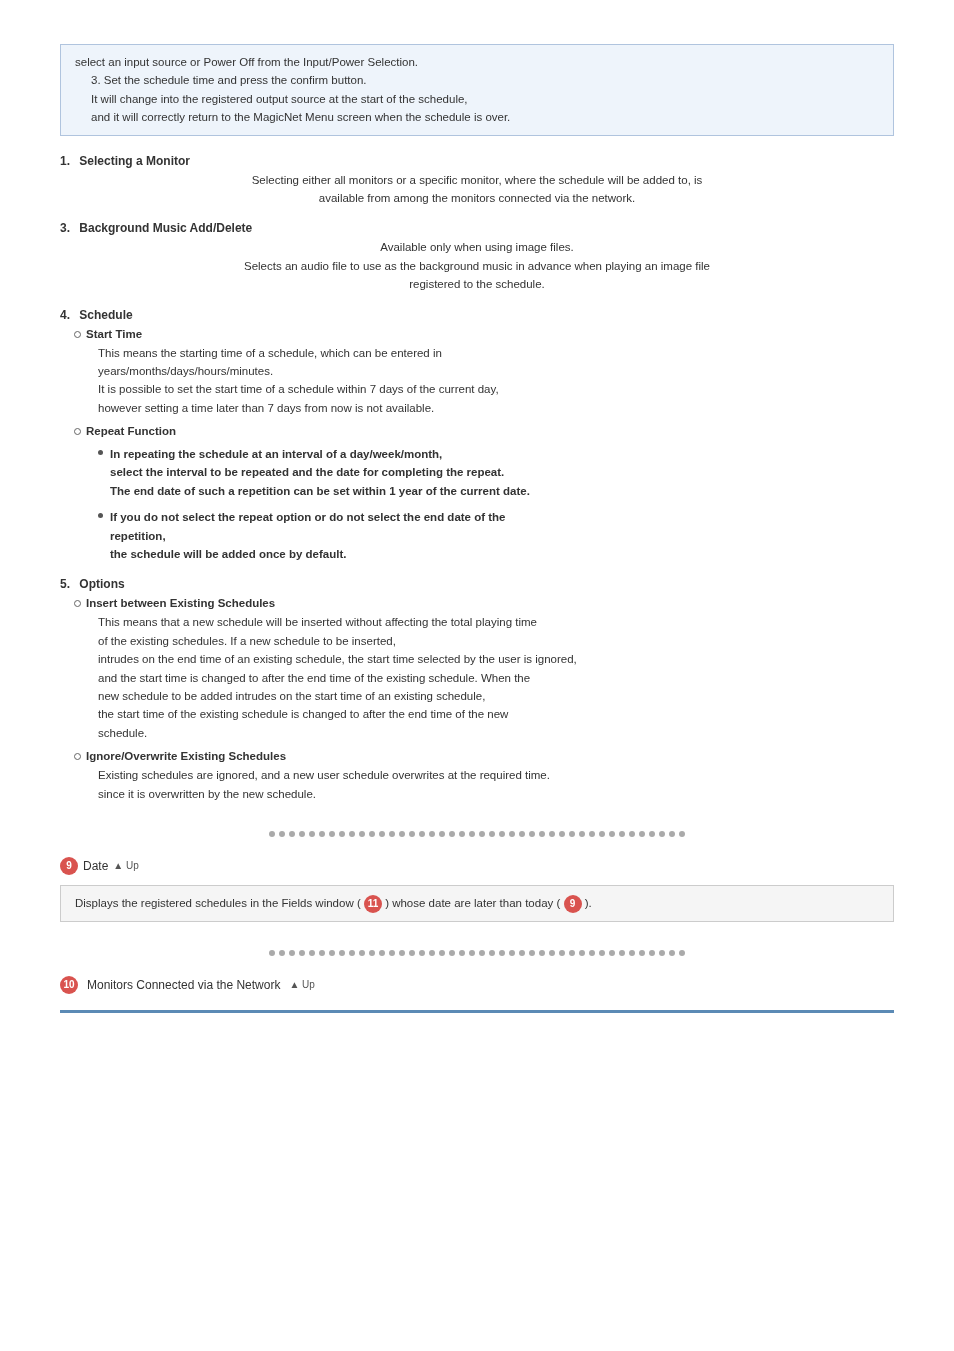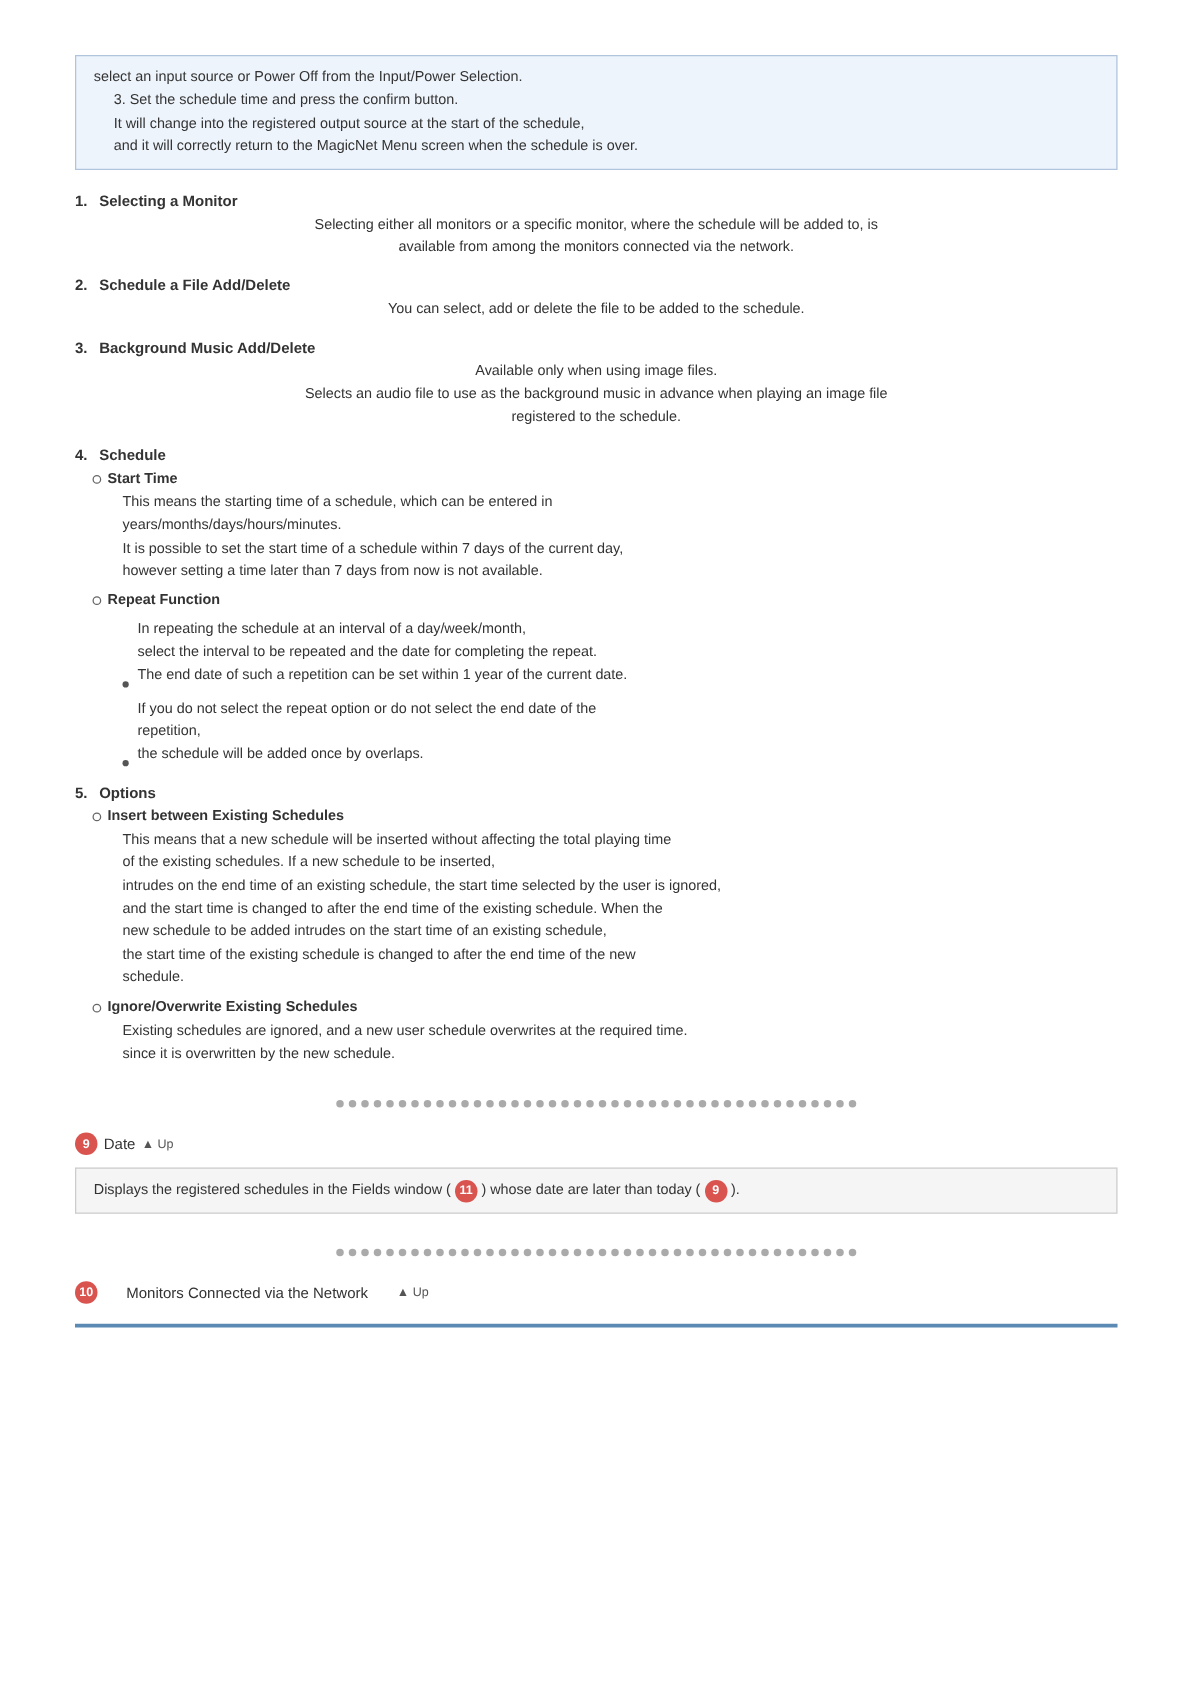--- a/index.html
+++ b/index.html
@@ -83,24 +83,25 @@
       font-size: 11.5px;
       line-height: 1.6;
     }
     .bullet-list {
       list-style: none;
       margin: 6px 0 0 0;
       padding: 0;
     }
     .bullet-list > li {
       display: flex;
-      align-items: flex-end;
+      align-items: flex-start;
       margin-bottom: 8px;
       font-size: 11.5px;
       line-height: 1.6;
+      font-weight: bold;
     }
     .bullet-dot {
       display: inline-block;
       width: 5px;
       height: 5px;
       background: #555;
       border-radius: 50%;
       margin-top: 5px;
       margin-right: 7px;
       flex-shrink: 0;
@@ -174,21 +175,21 @@
       background: #f5f5f5;
       padding: 8px 14px;
       font-size: 11.5px;
       color: #333;
       line-height: 1.6;
       margin-bottom: 10px;
     }
     .monitors-row {
       display: flex;
       align-items: center;
-      gap: 23px;
+      gap: 9px;
       font-size: 12px;
       margin-bottom: 8px;
     }
     .bottom-bar {
       border-bottom: 3px solid #5b8ab5;
       margin-top: 16px;
       width: 100%;
     }
     .num-prefix {
       display: inline-block;
@@ -214,27 +215,20 @@
 
     <li>
       <div class="section-title">
         <span class="num-prefix">1.</span>
         <span>Selecting a Monitor</span>
       </div>
       <div class="section-body" style="white-space:pre-line;">Selecting either all monitors or a specific monitor, where the schedule will be added to, is
 available from among the monitors connected via the network.</div>
     </li>
 
-    <li>
-      <div class="section-title">
-        <span class="num-prefix">2.</span>
-        <span>Schedule a File Add/Delete</span>
-      </div>
-      <div class="section-body">You can select, add or delete the file to be added to the schedule.</div>
-    </li>
 
     <li>
       <div class="section-title">
         <span class="num-prefix">3.</span>
         <span>Background Music Add/Delete</span>
       </div>
       <div class="section-body">Available only when using image files.</div>
       <div class="section-body" style="white-space:pre-line;">Selects an audio file to use as the background music in advance when playing an image file
 registered to the schedule.</div>
     </li>
@@ -273,21 +267,21 @@
                   <div>In repeating the schedule at an interval of a day/week/month,</div>
                   <div>select the interval to be repeated and the date for completing the repeat.</div>
                   <div>The end date of such a repetition can be set within 1 year of the current date.</div>
                 </div>
               </li>
               <li>
                 <span class="bullet-dot"></span>
                 <div>
                   <div>If you do not select the repeat option or do not select the end date of the</div>
                   <div>repetition,</div>
-                  <div>the schedule will be added once by overlaps.</div>
+                  <div>the schedule will be added once by default.</div>
                 </div>
               </li>
             </ul>
           </div>
         </li>
       </ul>
     </li>
 
     <li>
       <div class="section-title">

